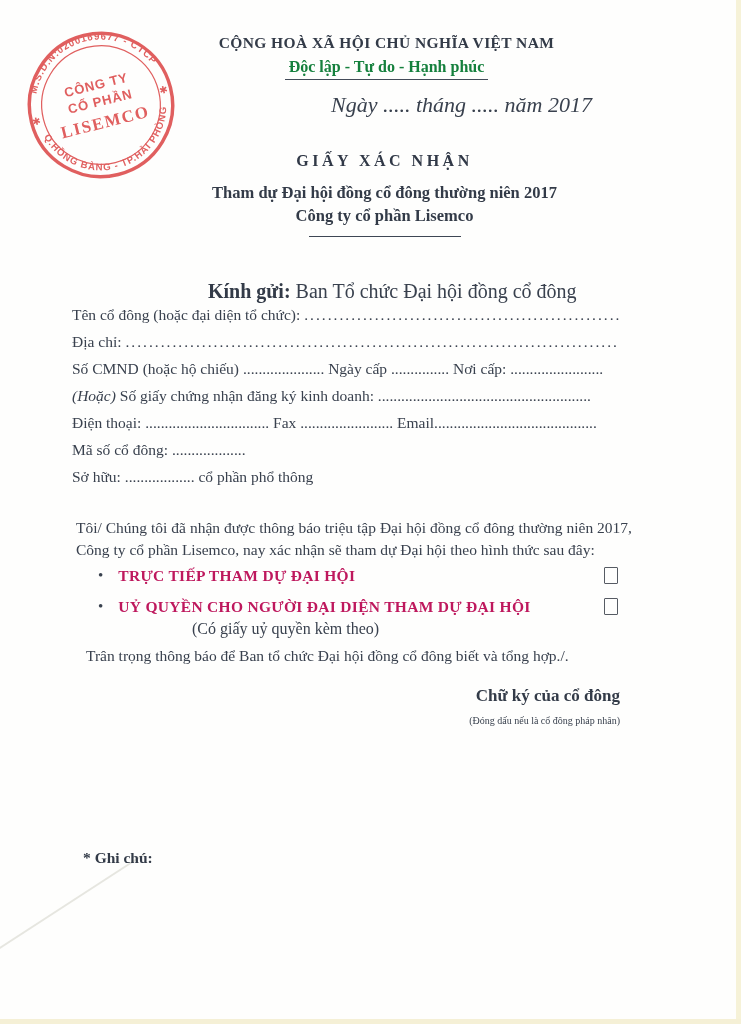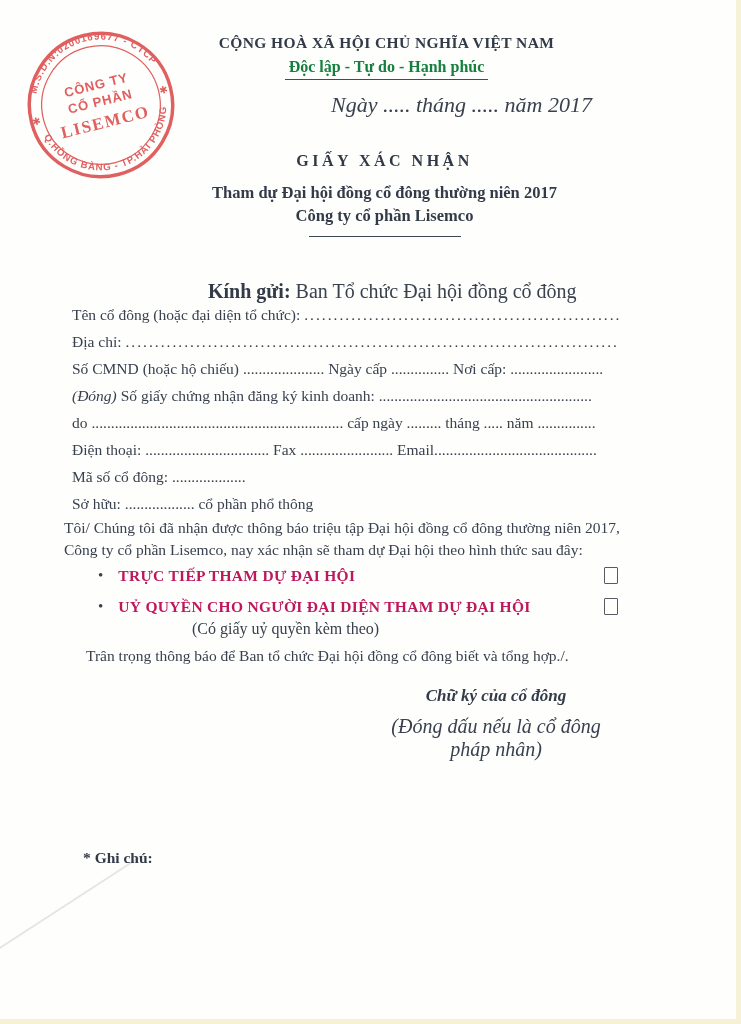--- a/index.html
+++ b/index.html
@@ -36,34 +36,34 @@
 
   .salutation{position:absolute;left:208px;top:248px;font-size:20px;margin-top:32px;}
   .salutation b{color:#333b48;}
 
   
   .form{position:absolute;left:72px;top:301px;width:548px;font-size:15.5px;}
   .form-line{white-space:nowrap;overflow:hidden;height:27px;line-height:27px;}
   .form-line .i{font-style:italic;}
   .form-line .dots{letter-spacing:2px;}
 
-  .intro{position:absolute;left:64px;top:517px;width:556px;font-size:15.5px;line-height:21.5px;text-align:justify;}
+  .intro{position:absolute;left:76px;top:517px;width:556px;font-size:15.5px;line-height:21.5px;text-align:justify;}
 
   .options{position:absolute;left:98px;top:560px;width:520px;}
   .option-row{display:flex;align-items:center;height:31px;}
   .bullet{font-size:15px;margin-right:15px;color:#39414e;}
   .option-label{font-weight:bold;font-size:15.5px;letter-spacing:.3px;color:#be185d;}
   .checkbox{margin-left:auto;width:12px;height:15px;border:1.6px solid #565b63;border-radius:1px;background:transparent;}
 
   .proxy-note{position:absolute;left:192px;top:620px;font-size:16px;}
   .closing{position:absolute;left:86px;top:647px;font-size:15.5px;}
 
-  .signature{position:absolute;left:372px;top:686px;width:248px;text-align:center;font-style:italic;}
+  .signature{position:absolute;left:372px;top:686px;width:248px;text-align:right;}
   .sig-title{font-weight:bold;font-size:17px;color:#333b48;}
-  .sig-note{font-size:20px;margin-top:9px;}
+  .sig-note{font-size:10px;margin-top:9px;}
 
   .notes{position:absolute;left:70px;top:849px;width:600px;}
   .notes-title{font-weight:bold;font-size:15.5px;color:#333b48;margin-left:13px;}
   .note-item{font-style:italic;font-size:15.5px;line-height:21px;}
 </style>
 </head>
 <body>
 
 <div class="page">
 
@@ -105,22 +105,21 @@
     <div class="doc-sub2">Công ty cổ phần Lisemco</div>
     <hr class="title-rule">
   </div>
 
   <div class="salutation"><b>Kính gửi:</b><span> Ban Tổ chức Đại hội đồng cổ đông</span></div>
 
   <div class="form">
       <div class="form-line"><span>Tên cổ đông (hoặc đại diện tổ chức): </span><span class="dots">..............................................................</span></div>
       <div class="form-line"><span>Địa chỉ: </span><span class="dots">....................................................................................................</span></div>
       <div class="form-line"><span>Số CMND (hoặc hộ chiếu) ..................... Ngày cấp ............... Nơi cấp: ........................</span></div>
-      <div class="form-line"><span class="i">(Đóng)</span><span> Số giấy chứng nhận đăng ký kinh doanh: .......................................................</span></div>
-      <div class="form-line"><span>do ................................................................. cấp ngày ......... tháng ..... năm ...............</span></div>
+      <div class="form-line"><span class="i">(Hoặc)</span><span> Số giấy chứng nhận đăng ký kinh doanh: .......................................................</span></div>
       <div class="form-line"><span>Điện thoại: ................................ Fax ........................ Email..........................................</span></div>
       <div class="form-line"><span>Mã số cổ đông: ...................</span></div>
       <div class="form-line"><span>Sở hữu: .................. cổ phần phổ thông</span></div>
     </div>
 
   <div class="intro">Tôi/ Chúng tôi đã nhận được thông báo triệu tập Đại hội đồng cổ đông thường niên 2017, Công ty cổ phần Lisemco, nay xác nhận sẽ tham dự Đại hội theo hình thức sau đây:</div>
 
   <div class="options">
       <div class="option-row">
         <span class="bullet">•</span>

